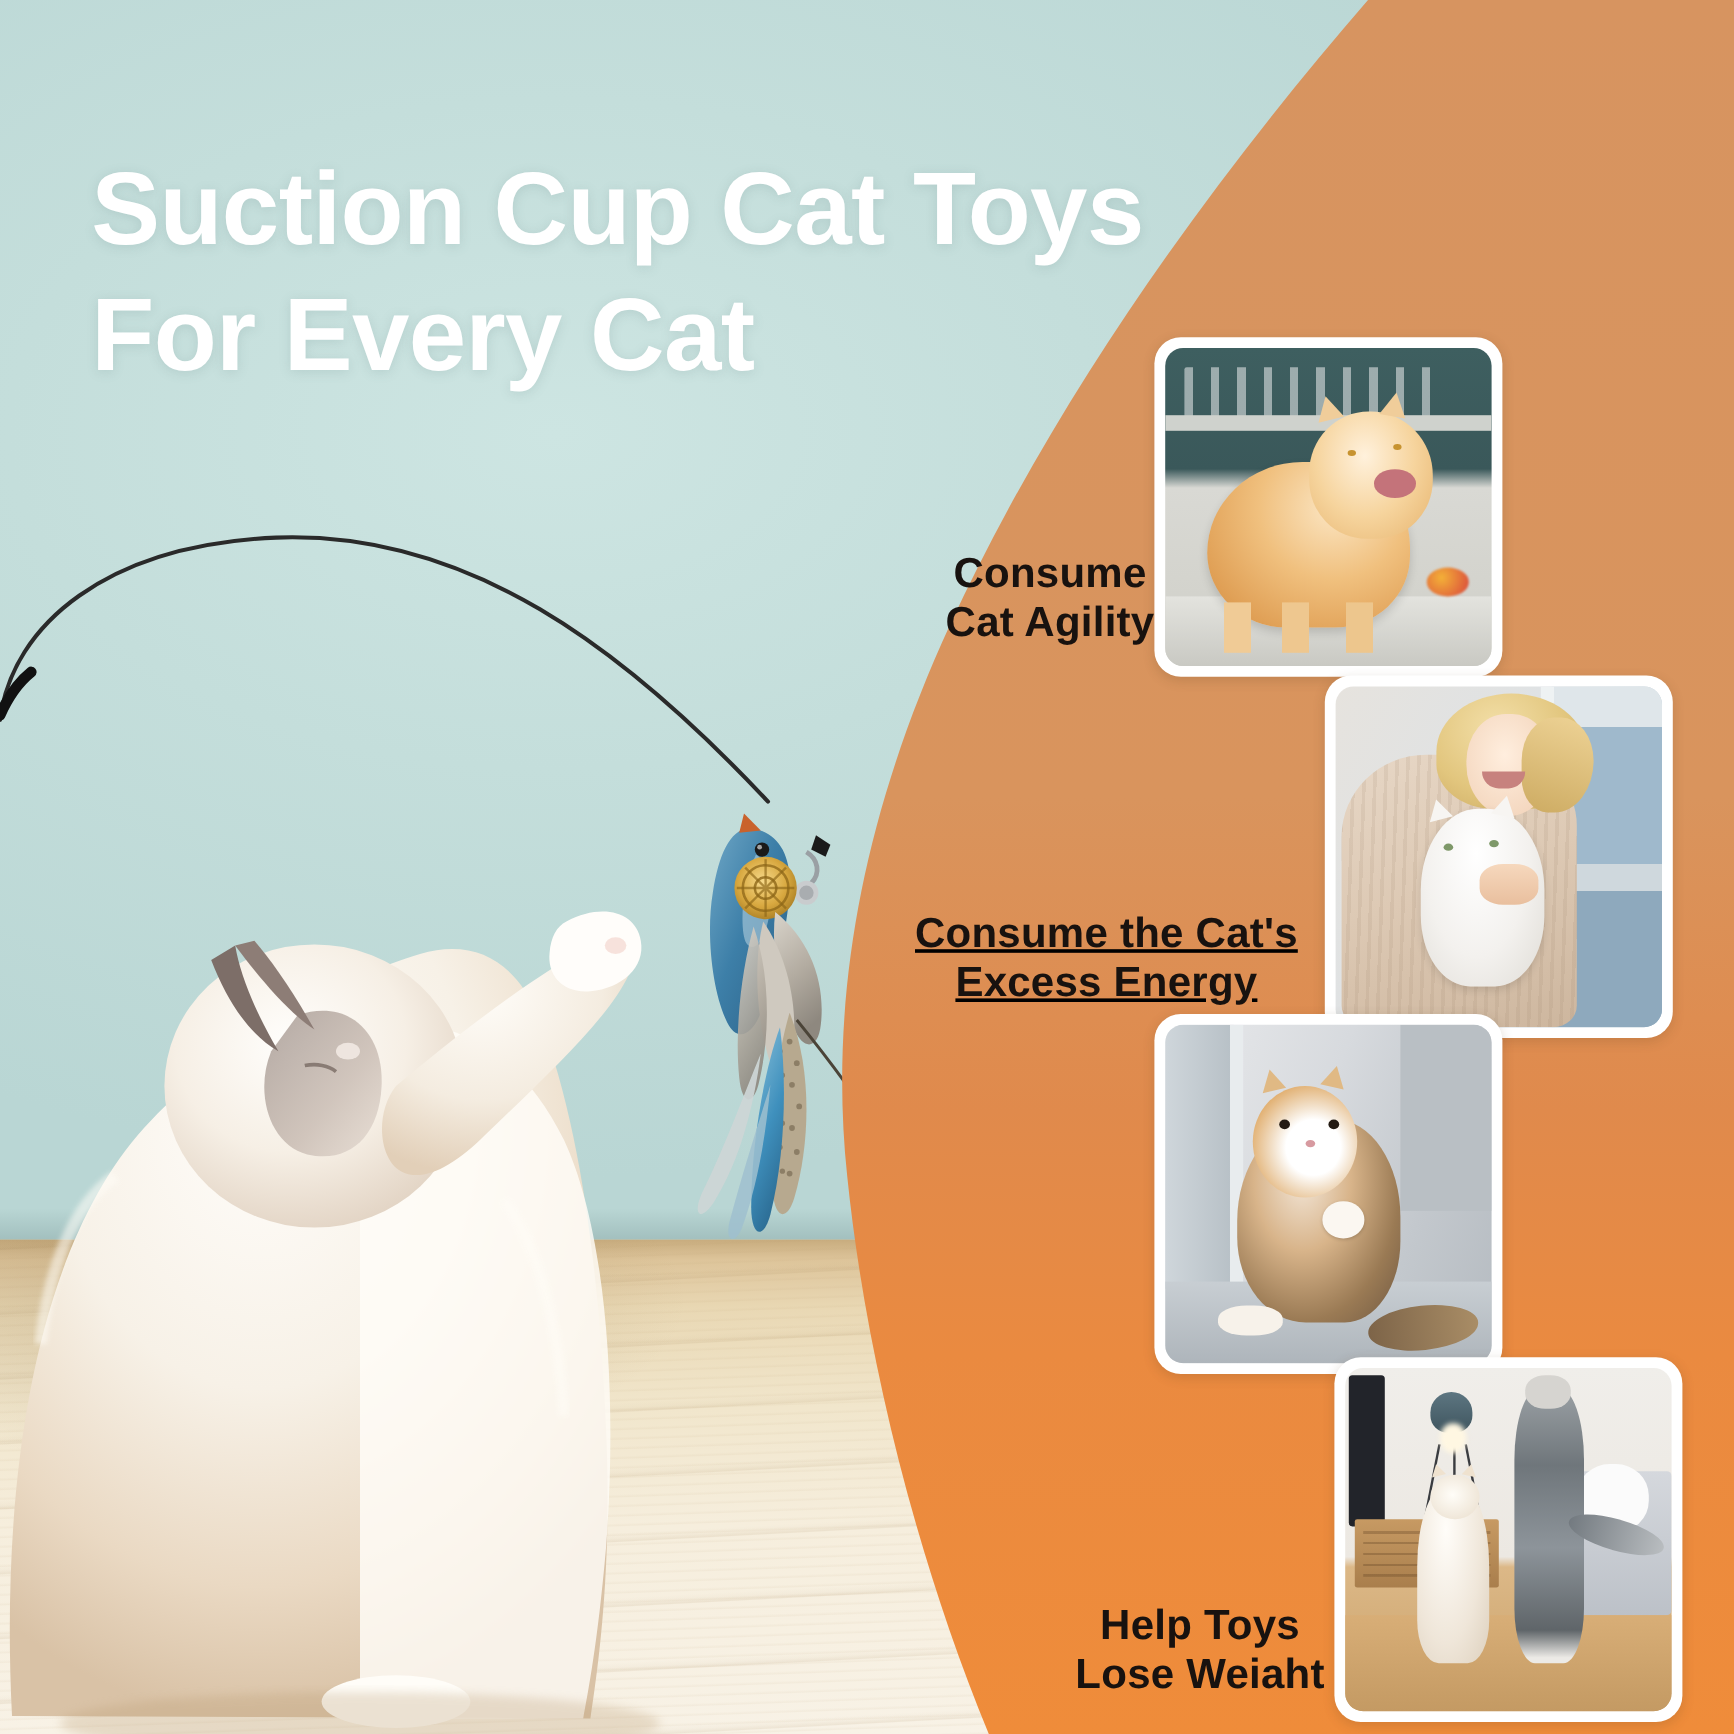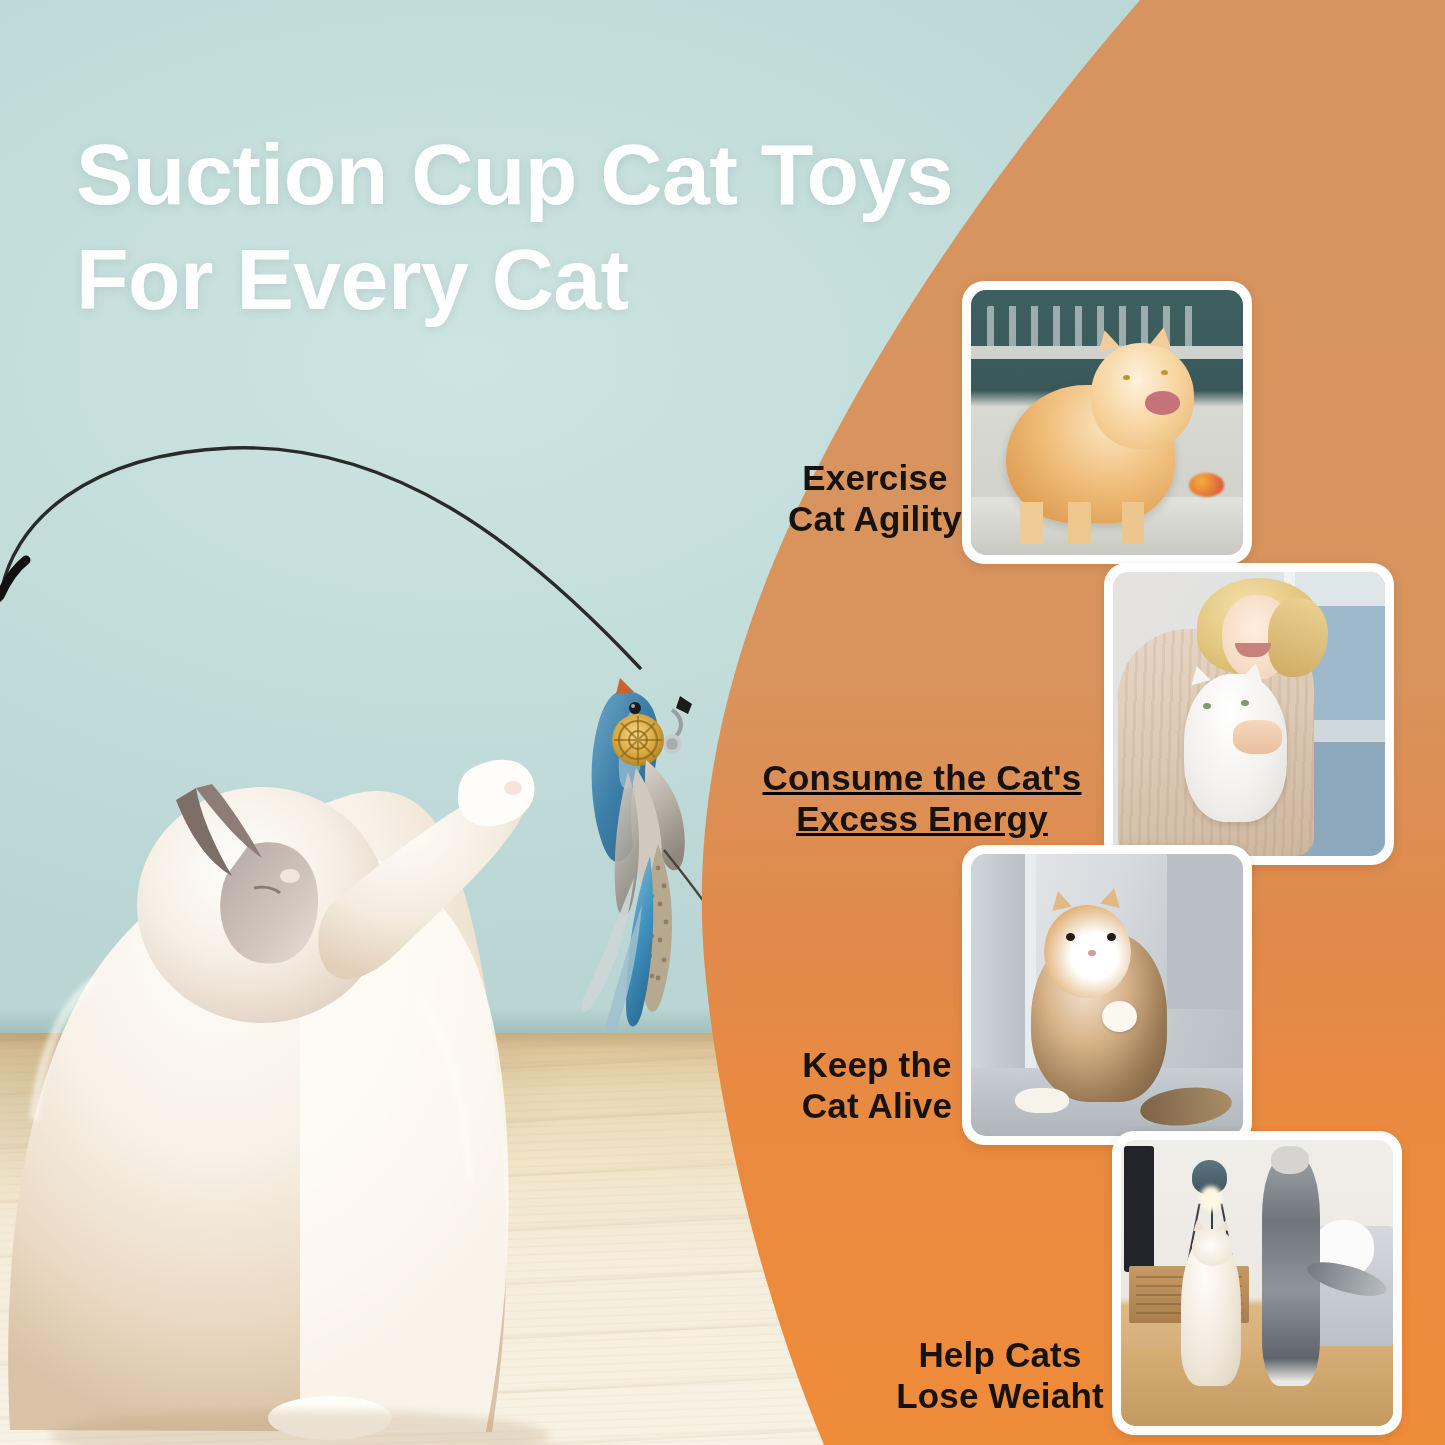--- a/index.html
+++ b/index.html
@@ -403,21 +403,21 @@
                C 720 676, 690 830, 706 980
                C 720 1118, 760 1290, 824 1445
                L 1445 1445 L 1445 0 Z" fill="url(#orangeGrad)"></path>
     </svg>
   </div>
 
   <h1 class="headline">Suction Cup Cat Toys
 For Every Cat</h1>
 
   <div class="feature" style="left:770px;top:448px;width:210px;height:100px;justify-content:center;">
-    <div class="feature-label">Exercise
+    <div class="feature-label">Consume
 Cat Agility</div>
   </div>
   <div class="thumb t-wrap" style="left:962px;top:281px;width:272px;height:265px;">
     <div class="thumb-inner t1">
       <div class="bottles"></div>
         <div class="shelf"></div>
         <div class="counter"></div>
       <div class="catbody"></div>
         <div class="cathead"></div>
       <div class="ear l"></div>
@@ -445,45 +445,41 @@
         <div class="smile"></div>
       <div class="whitecat"></div>
       <div class="wcear l"></div>
         <div class="wcear r"></div>
       <div class="wceye l"></div>
         <div class="wceye r"></div>
       <div class="hand"></div>
     </div>
   </div>
 
-  <div class="feature" style="left:772px;top:1035px;width:210px;height:100px;justify-content:center;">
-    <div class="feature-label">Keep the
-Cat Alive</div>
-  </div>
   <div class="thumb" style="left:962px;top:845px;width:272px;height:282px;">
     <div class="thumb-inner t3">
       <div class="door"></div>
         <div class="doorjamb"></div>
         <div class="wall2"></div>
         <div class="floor3"></div>
       <div class="body"></div>
         <div class="head"></div>
       <div class="ear3 l"></div>
         <div class="ear3 r"></div>
       <div class="eye3 l"></div>
         <div class="eye3 r"></div>
         <div class="nose3"></div>
       <div class="pawup"></div>
         <div class="pawfront"></div>
         <div class="tail3"></div>
     </div>
   </div>
 
   <div class="feature" style="left:890px;top:1325px;width:220px;height:100px;justify-content:center;">
-    <div class="feature-label">Help Cats
+    <div class="feature-label">Help Toys
 Lose Weiaht</div>
   </div>
   <div class="thumb" style="left:1112px;top:1131px;width:272px;height:286px;">
     <div class="thumb-inner t4">
       <div class="tv"></div>
       <div class="lampleg a"></div>
         <div class="lampleg b"></div>
         <div class="lampleg c"></div>
       <div class="lampbulb"></div>
         <div class="lampglow"></div>

